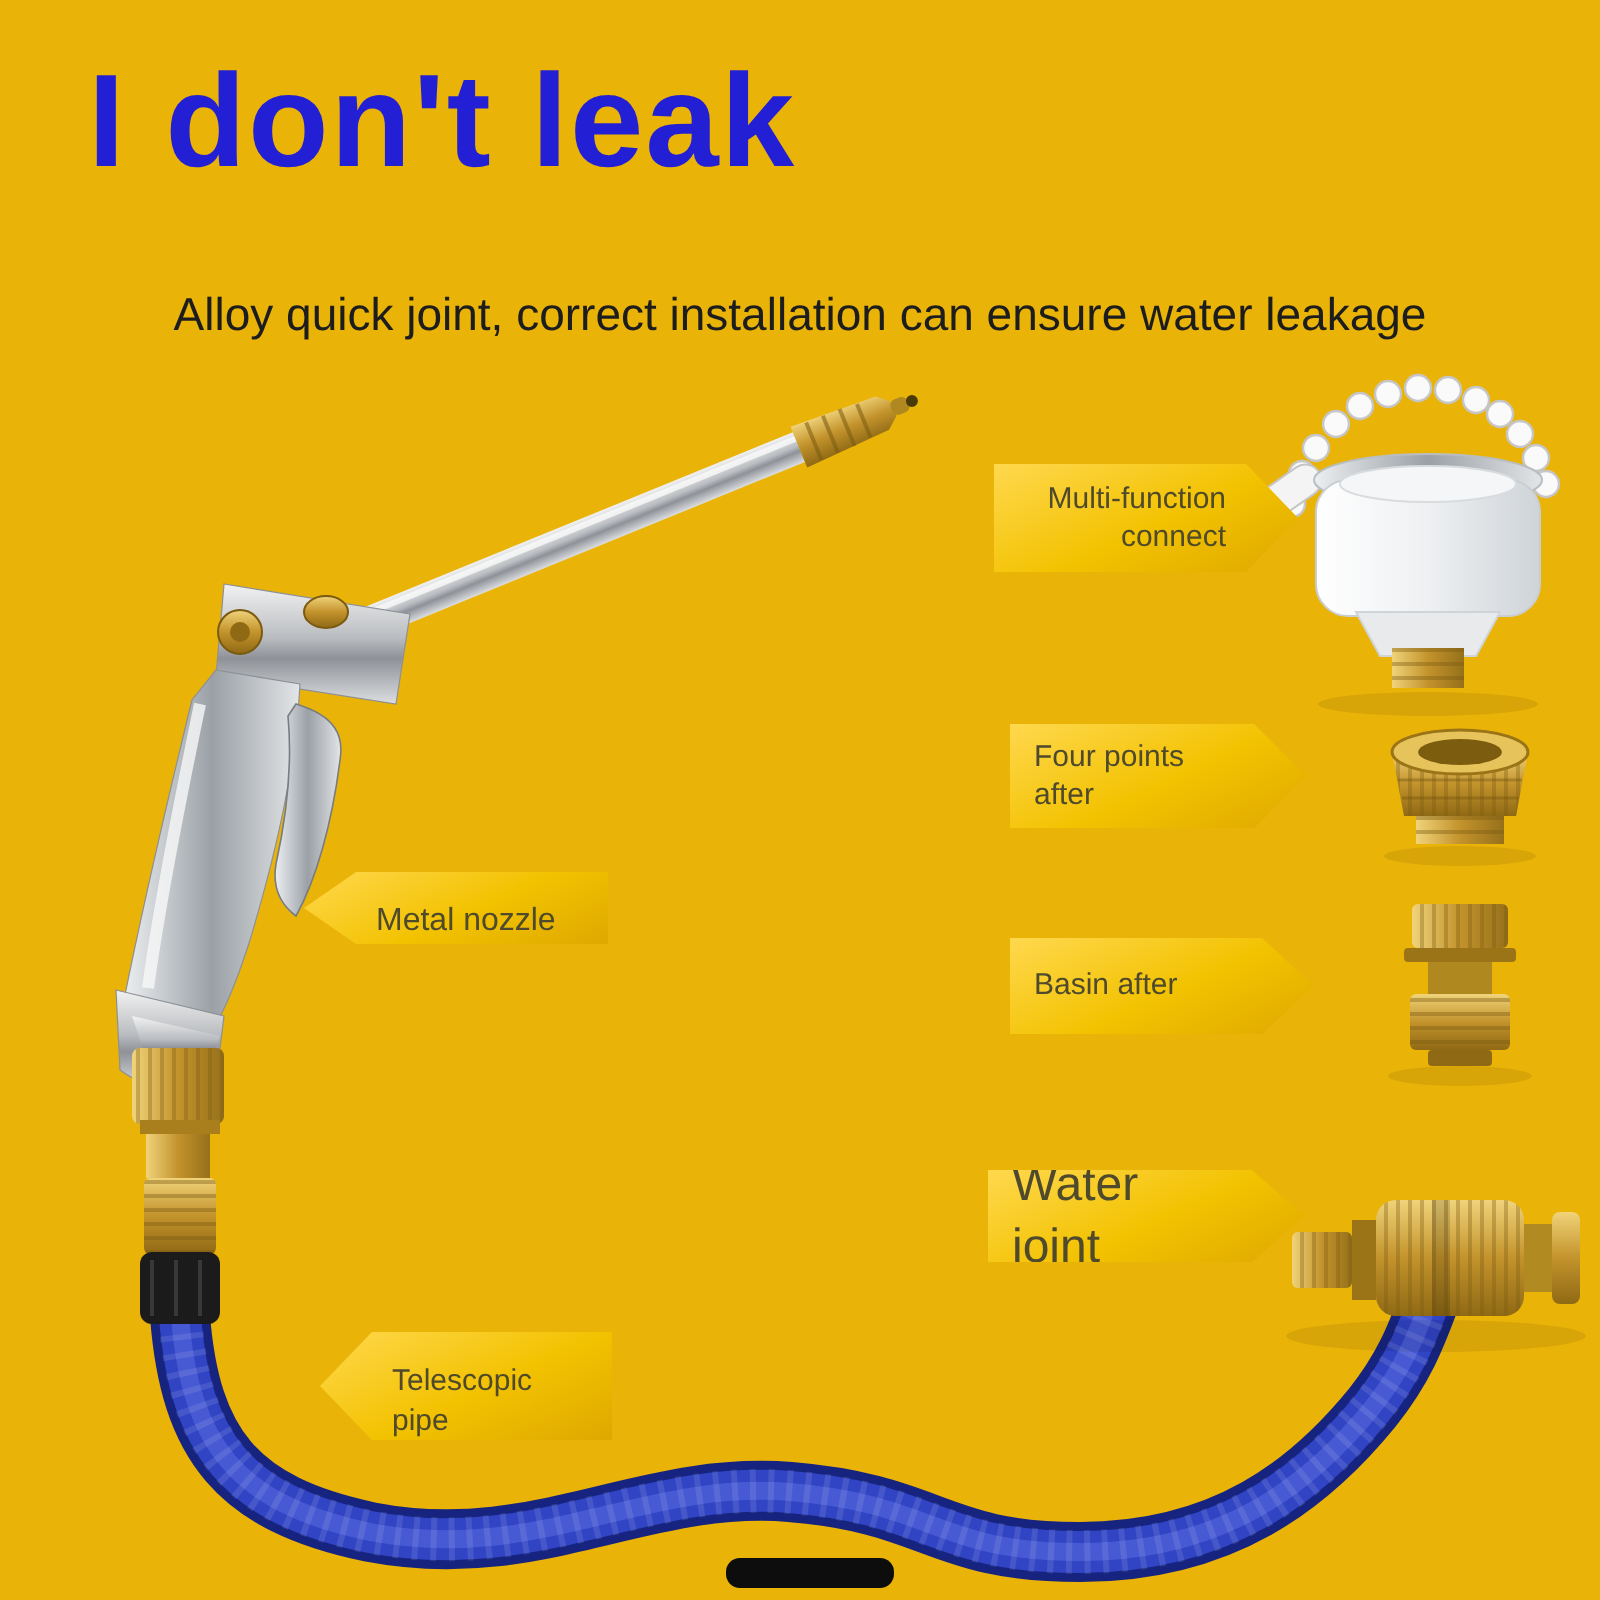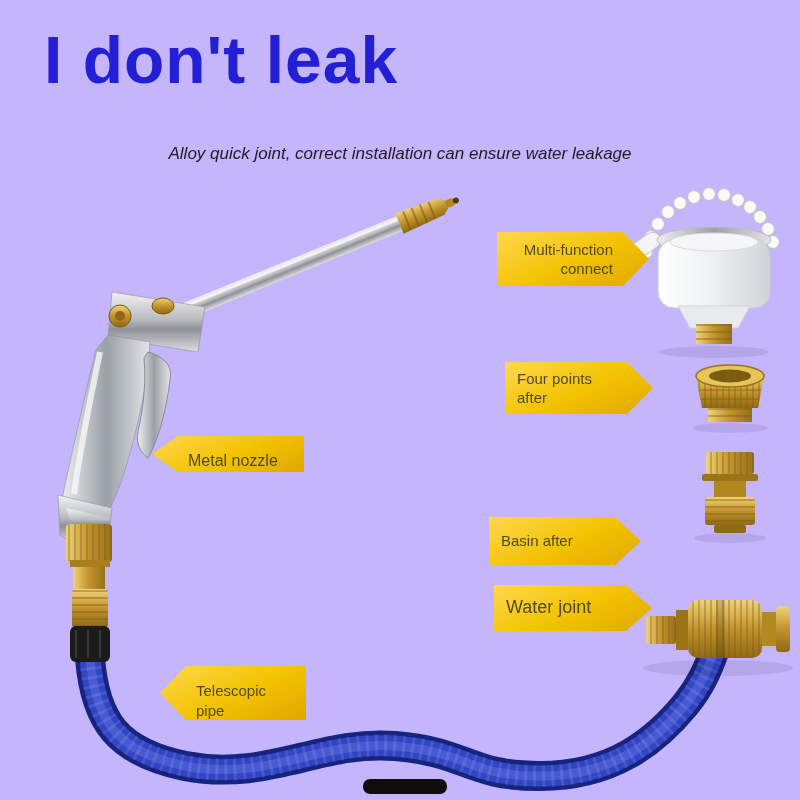--- a/index.html
+++ b/index.html
@@ -1,34 +1,34 @@
 <!DOCTYPE html>
 <html style="--title-blue: #221fd4; --label-yellow: #f2c200; --label-yellow-bright: #ffd84e; --label-yellow-deep: #dfa800; --label-text: #4f4a2c;"><head>
 <meta charset="utf-8">
 <style>
   html,body{margin:0;padding:0;background:#fff;}
-  .stage{position:relative;width:800px;height:800px;background:#c4b5fd;overflow:hidden;
+  .stage{position:relative;width:800px;height:800px;background:#eab308;overflow:hidden;
          font-family:"Liberation Sans", sans-serif;}
   .title{position:absolute;left:44px;top:26px;font-size:66px;font-weight:700;
          color:var(--title-blue,#221fd4);letter-spacing:1px;line-height:1.05;}
   .subtitle{position:absolute;left:0;right:0;top:144px;text-align:center;
-            font-size:17px;color:#1d1d1d;font-style:italic;}
+            font-size:23px;color:#1d1d1d;}
   .art{position:absolute;left:0;top:0;}
   .callout{position:absolute;box-sizing:border-box;display:flex;align-items:center;
            background:linear-gradient(155deg, var(--label-yellow-bright,#ffd84e) 0%,
                       var(--label-yellow,#f2c200) 55%, var(--label-yellow-deep,#dfa800) 100%);
            color:var(--label-text,#4f4a2c);font-size:15px;line-height:1.3;}
   .point-right{clip-path:polygon(0 0, calc(100% - 26px) 0, 100% 50%, calc(100% - 26px) 100%, 0 100%);
                padding:6px 36px 6px 12px;}
   .point-left{clip-path:polygon(26px 0, 100% 0, 100% 100%, 26px 100%, 0 50%);
               padding:21px 10px 6px 36px;}
   #co-multi {left:497px;top:232px;width:152px;height:54px;text-align:right;}
   #co-four  {left:505px;top:362px;width:148px;height:52px;}
-  #co-basin {left:489px;top:469px;width:152px;height:48px;margin-top:48px;}
-  #co-water {left:494px;top:585px;width:158px;height:46px;font-size:18px;}
+  #co-basin {left:505px;top:469px;width:152px;height:48px;}
+  #co-water {left:494px;top:585px;width:158px;height:46px;font-size:24px;}
   #co-nozzle{left:152px;top:436px;width:152px;height:36px;font-size:16px;}
   #co-pipe  {left:160px;top:666px;width:146px;height:54px;}
 </style>
 </head>
 <body>
 
 <div class="stage">
 
   <svg class="art" width="800" height="800" viewBox="0 0 800 800">
     <defs>

